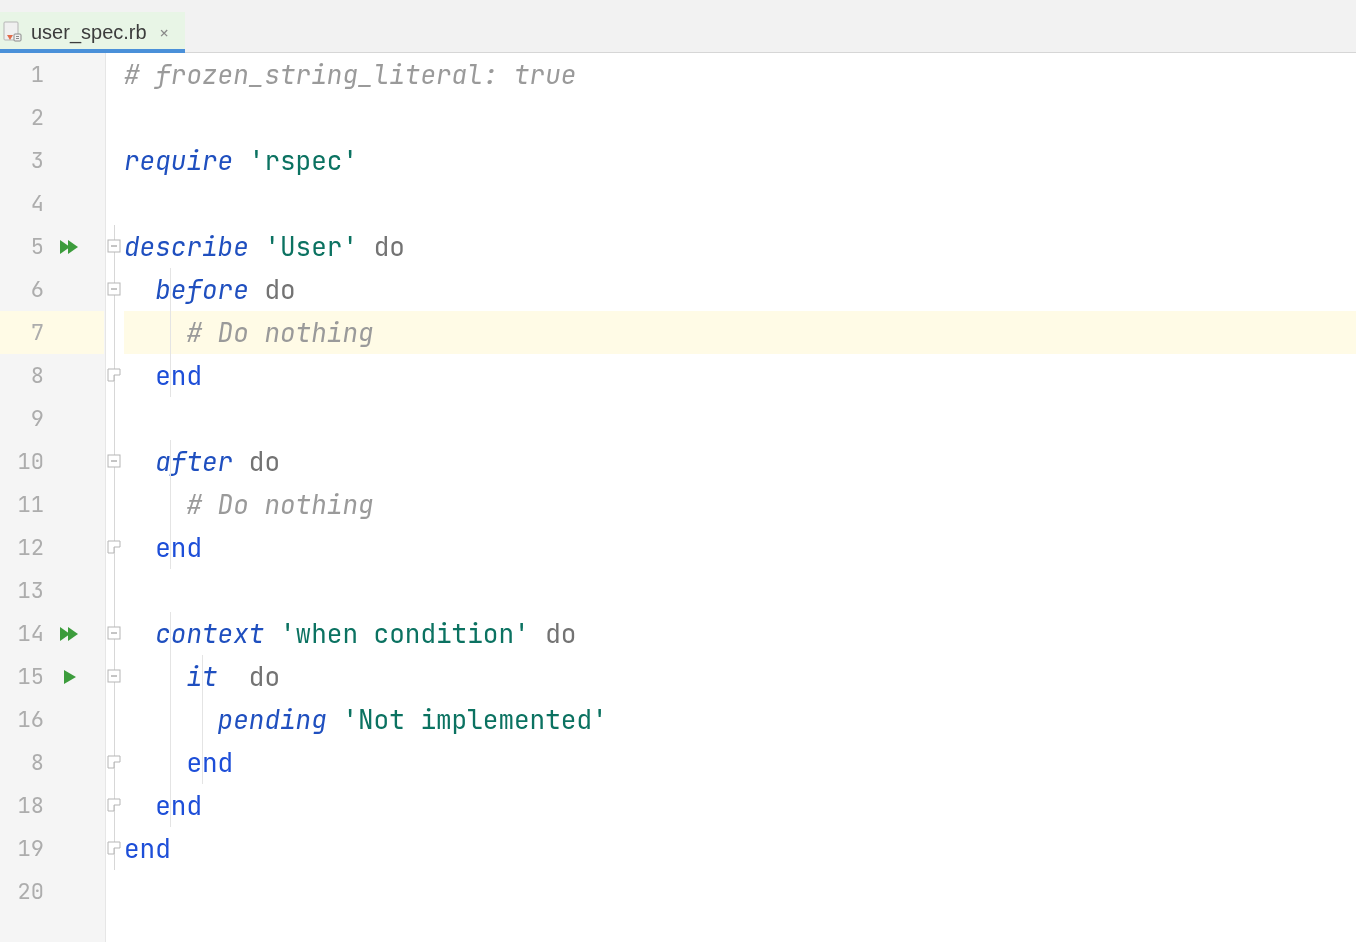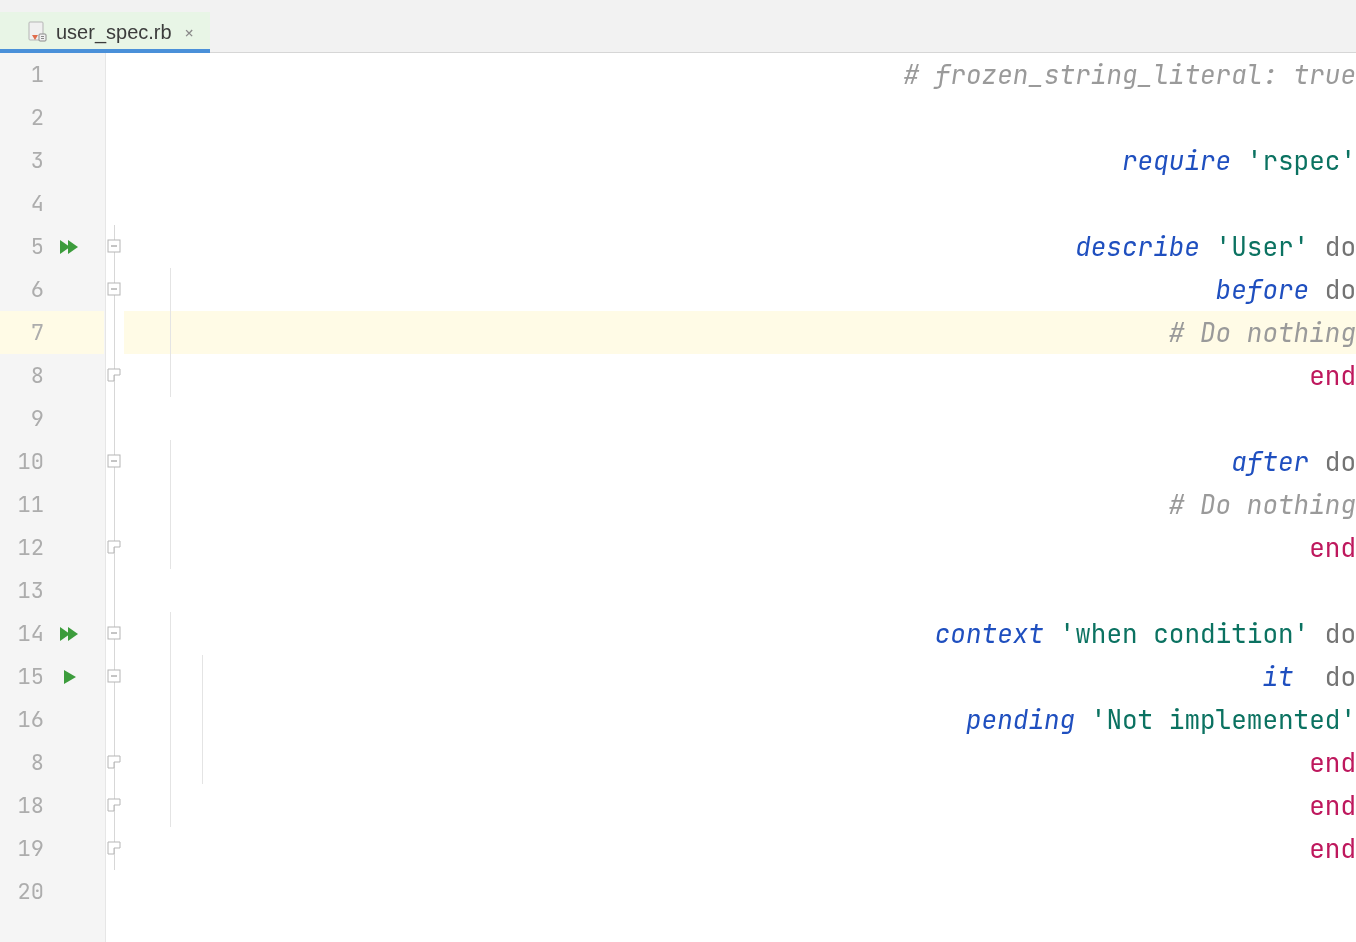--- a/index.html
+++ b/index.html
@@ -17,21 +17,21 @@
     display: flex;
     align-items: stretch;
     height: 52px;
     background: #f2f2f2;
     border-bottom: 1px solid #d6d6d6;
     position: relative;
   }
   .tab {
     display: flex;
     align-items: center;
-    padding: 0 16px 0 26px;
+    padding: 0 16px 0 1px;
     background: #e8f5e6;
     gap: 8px;
     position: relative;
     cursor: pointer;
     margin-top: 12px;
   }
   .tab::after {
     content: "";
     position: absolute;
     left: 0; right: 0; bottom: -1px;
@@ -119,31 +119,30 @@
     position: relative;
     background: #ffffff;
   }
   .code-line {
     height: 43px;
     display: flex;
     align-items: center;
     white-space: pre;
     padding-left: 0px;
     position: relative;
-    justify-content: flex-end;
   }
   .highlight-bg {
     background: #fffbe6;
   }
 
   .tok-comment { color: #9a9a9a; font-style: italic; }
   .tok-kwblue  { color: #1f4fbf; font-style: italic; }
   .tok-kwblue-n{ color: #737373; }
   .tok-string  { color: #0b7261; }
-  .tok-end     { color: #be185d; }
+  .tok-end     { color: #1d4ed8; }
   
   .indent-guide {
     position:absolute;
     top:0; bottom:0;
     width:1px;
     background:#e4e4e4;
   }
 </style>
 </head>
 <body>

